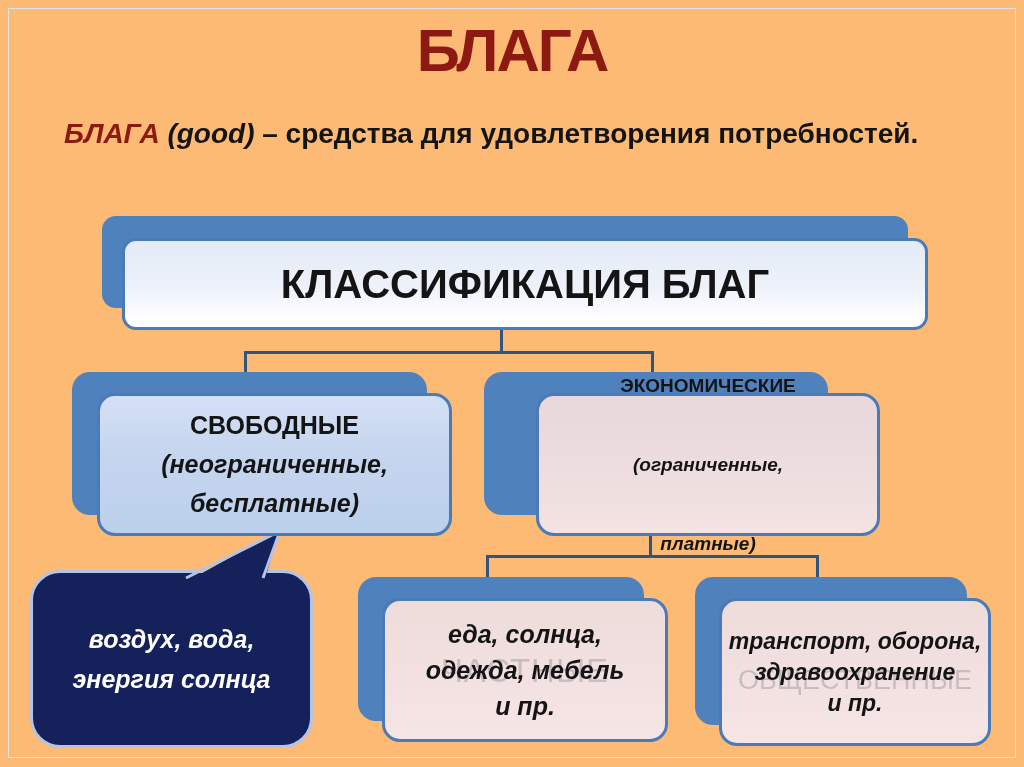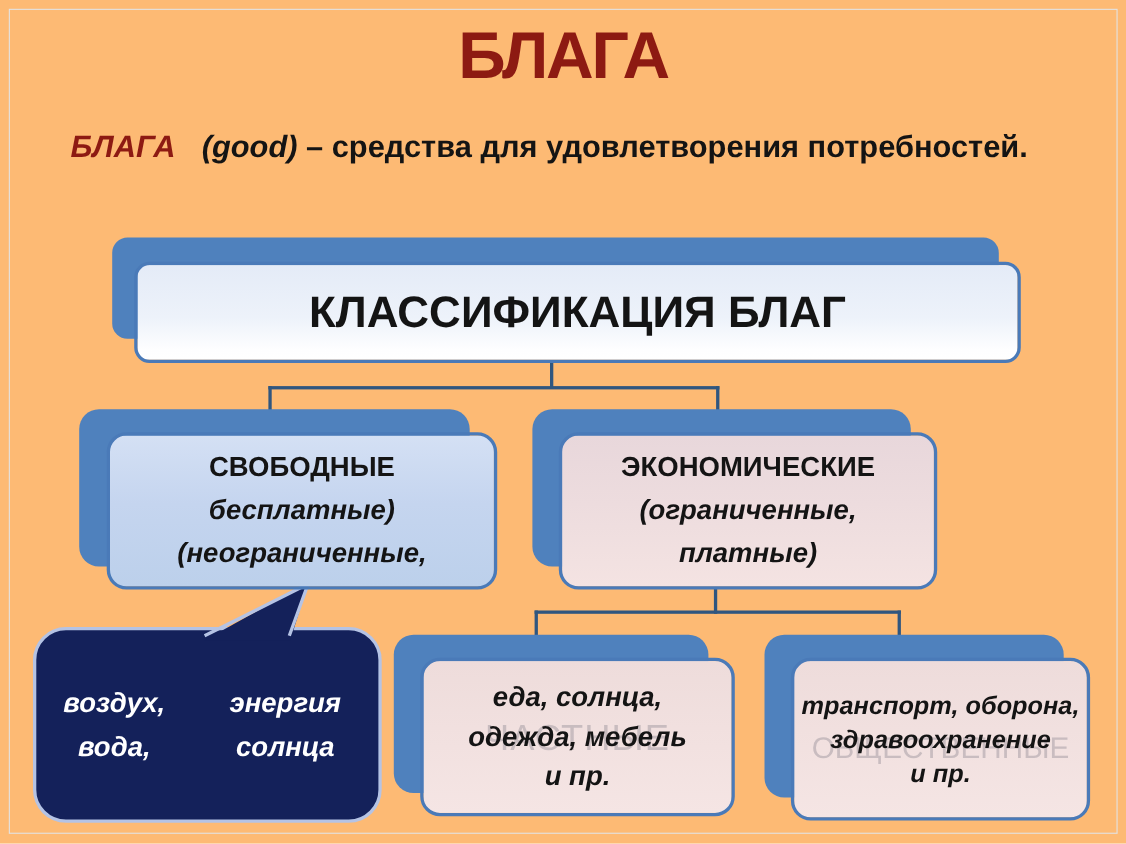--- a/index.html
+++ b/index.html
@@ -12,21 +12,21 @@
 
   .title {
     position:absolute; left:0; top:16px; width:100%; text-align:center;
     font-size:60px; font-weight:bold; letter-spacing:-2px; color:#8D1A12; z-index:1;
   }
   .definition {
     position:absolute; left:64px; top:118px; width:920px;
     font-size:28px; font-weight:bold; color:#141414; white-space:pre-wrap; z-index:1;
   }
   .def-term { color:#8D1A12; font-style:italic; }
-  .def-translation { font-style:italic;margin-left:16px; }
+  .def-translation { font-style:italic; }
 
   .shadow { position:absolute; background:#4F81BD; z-index:1; }
   .conn   { position:absolute; background:#30567F; z-index:1; }
 
   .box {
     position:absolute; border:3px solid #4A7AB8; box-sizing:border-box; z-index:4;
     display:flex; flex-direction:column; align-items:center; justify-content:center;
     text-align:center; color:#141414; font-weight:bold;
   }
   .box .ln { position:relative; z-index:1; }
@@ -37,23 +37,23 @@
   .bx-root { left:122px; top:238px; width:806px; height:92px; border-radius:14px;
              background:linear-gradient(180deg,#E4EBF7 0%,#EDF2FA 55%,#FEFEFF 90%,#ffffff 100%);
              font-size:40px; }
 
   
   .sh-free { left:72px;  top:372px; width:355px; height:143px; border-radius:18px; }
   .bx-free { left:97px;  top:393px; width:355px; height:143px; border-radius:18px;
              background:linear-gradient(180deg,#D4E0F4 0%,#C5D5EF 45%,#BCD0EB 100%);
              font-size:25px; line-height:39px; }
   .sh-econ { left:484px; top:372px; width:344px; height:143px; border-radius:18px; }
-  .bx-econ { left:508px; top:393px; width:344px; height:143px; border-radius:18px;
+  .bx-econ { left:536px; top:393px; width:344px; height:143px; border-radius:18px;
              background:linear-gradient(180deg,#E8D7DB 0%,#EDDCDE 45%,#F4E3E2 100%);
-             font-size:25px; line-height:39px; }
+             font-size:19px; line-height:39px;gap:40px; }
 
   
   .sh-priv { left:358px; top:577px; width:286px; height:144px; border-radius:18px; }
   .bx-priv { left:382px; top:598px; width:286px; height:144px; border-radius:18px;
              background:linear-gradient(180deg,#EEDCDB 0%,#F5E5E4 100%);
              font-size:25px; line-height:36px; }
   .sh-pub  { left:695px; top:577px; width:272px; height:148px; border-radius:18px; }
   .bx-pub  { left:719px; top:598px; width:272px; height:148px; border-radius:18px;
              background:linear-gradient(180deg,#EEDCDB 0%,#F5E5E4 100%);
              font-size:23px; line-height:31px; }
@@ -68,23 +68,23 @@
   .c-h1  { left:244px; top:351px; width:410px; height:3px;  }
   .c-d1l { left:244px; top:351px; width:3px;   height:22px; }
   .c-d1r { left:651px; top:351px; width:3px;   height:22px; }
   .c-v2  { left:649px; top:534px; width:3px;   height:24px; }
   .c-h2  { left:486px; top:555px; width:333px; height:3px;  }
   .c-d2l { left:486px; top:555px; width:3px;   height:23px; }
   .c-d2r { left:816px; top:555px; width:3px;   height:23px; }
 
   
   .bubble {
-    position:absolute; left:30px; top:570px; width:317px; height:178px;
+    position:absolute; left:30px; top:570px; width:283px; height:178px;
     border-radius:30px; background:#14215A; border:3px solid #B5C3E4; box-sizing:border-box;
-    display:flex; flex-direction:row; align-items:center; justify-content:center;
+    display:flex; flex-direction:column; align-items:center; justify-content:center;
     text-align:center; color:#ffffff; font-size:25px; font-weight:bold; font-style:italic;
     line-height:40px; z-index:2;
   }
   .bubble-tail { position:absolute; left:168px; top:520px; z-index:3; }
 </style>
 </head>
 <body>
 
 <div class="slide">
   <div class="frame"></div>
@@ -103,22 +103,22 @@
   <div class="conn c-d2r"></div>
 
   <div class="shadow sh-root"></div>
   <div class="box bx-root">
     <div class="ln">КЛАССИФИКАЦИЯ БЛАГ</div>
   </div>
 
   <div class="shadow sh-free"></div>
   <div class="box bx-free">
     <div class="ln">СВОБОДНЫЕ</div>
+    <div class="ln it">(неограниченные,</div>
     <div class="ln it">бесплатные)</div>
-    <div class="ln it">(неограниченные,</div>
   </div>
 
   <div class="shadow sh-econ"></div>
   <div class="box bx-econ">
     <div class="ln">ЭКОНОМИЧЕСКИЕ</div>
     <div class="ln it">(ограниченные,</div>
     <div class="ln it">платные)</div>
   </div>
 
   <div class="bubble">

